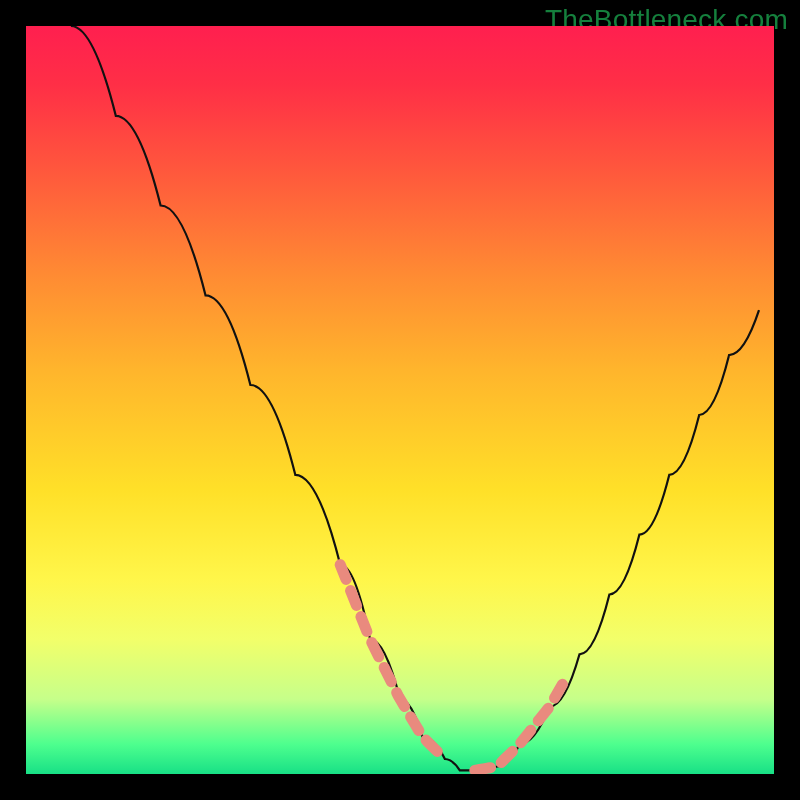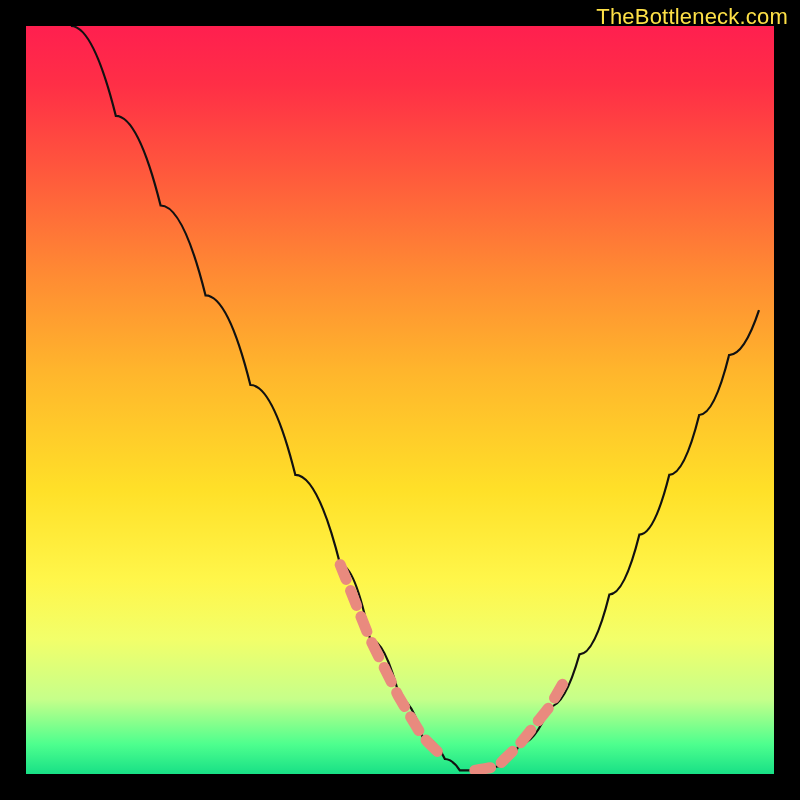--- a/index.html
+++ b/index.html
@@ -35,22 +35,22 @@
       #f2ff6a 82%,
       #c6ff8a 90%,
       #4eff8e 96%,
       #18e086 100%
     );
   }
   .watermark {
     position: absolute;
     top: 4px;
     right: 12px;
-    color: #fde047;
-    font-size: 22px;
+    color: #15803d;
+    font-size: 28px;
     letter-spacing: 0.2px;
     user-select: none;
   }
   svg.curve {
     position: absolute;
     left: 0;
     top: 0;
     width: 748px;
     height: 748px;
   }

